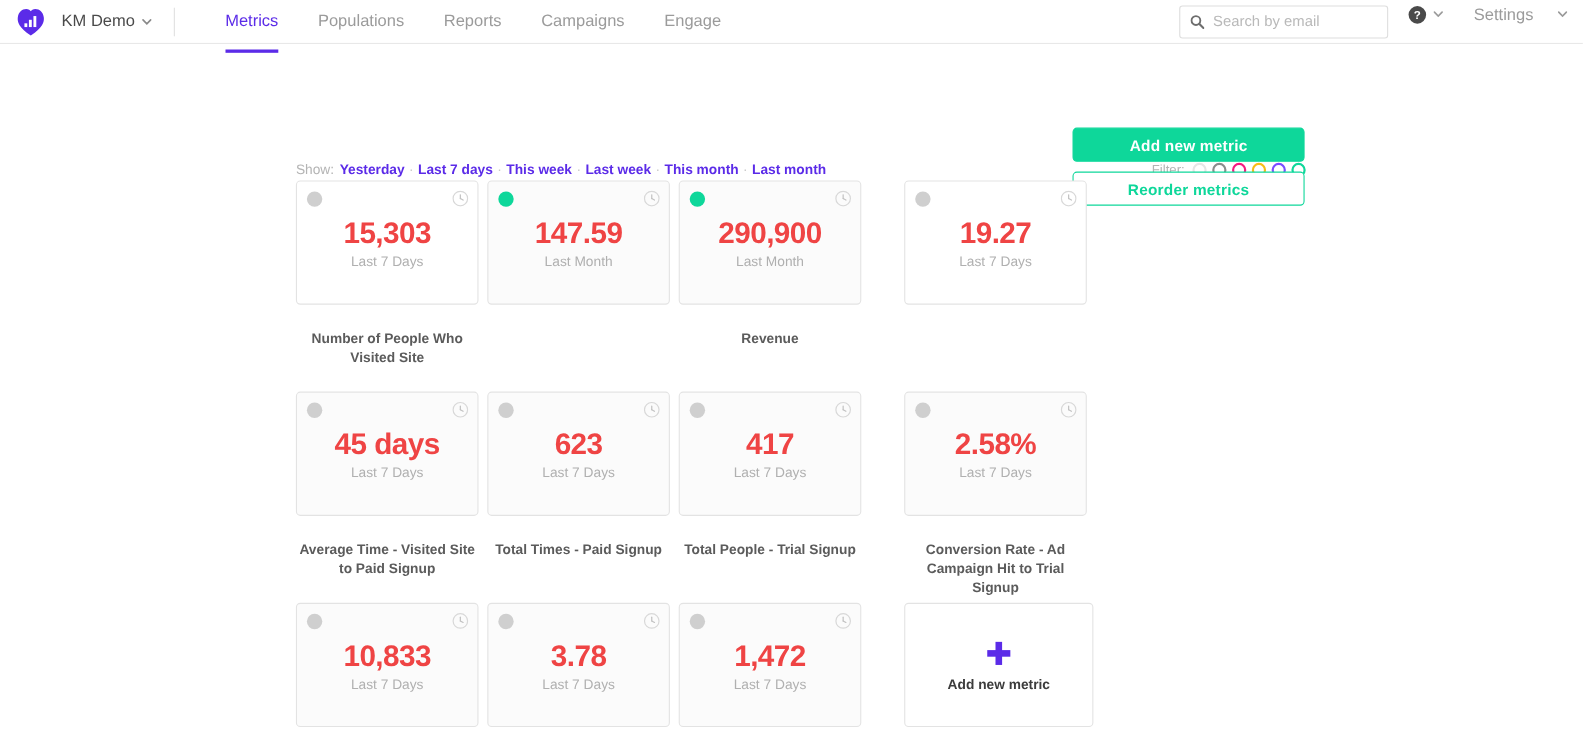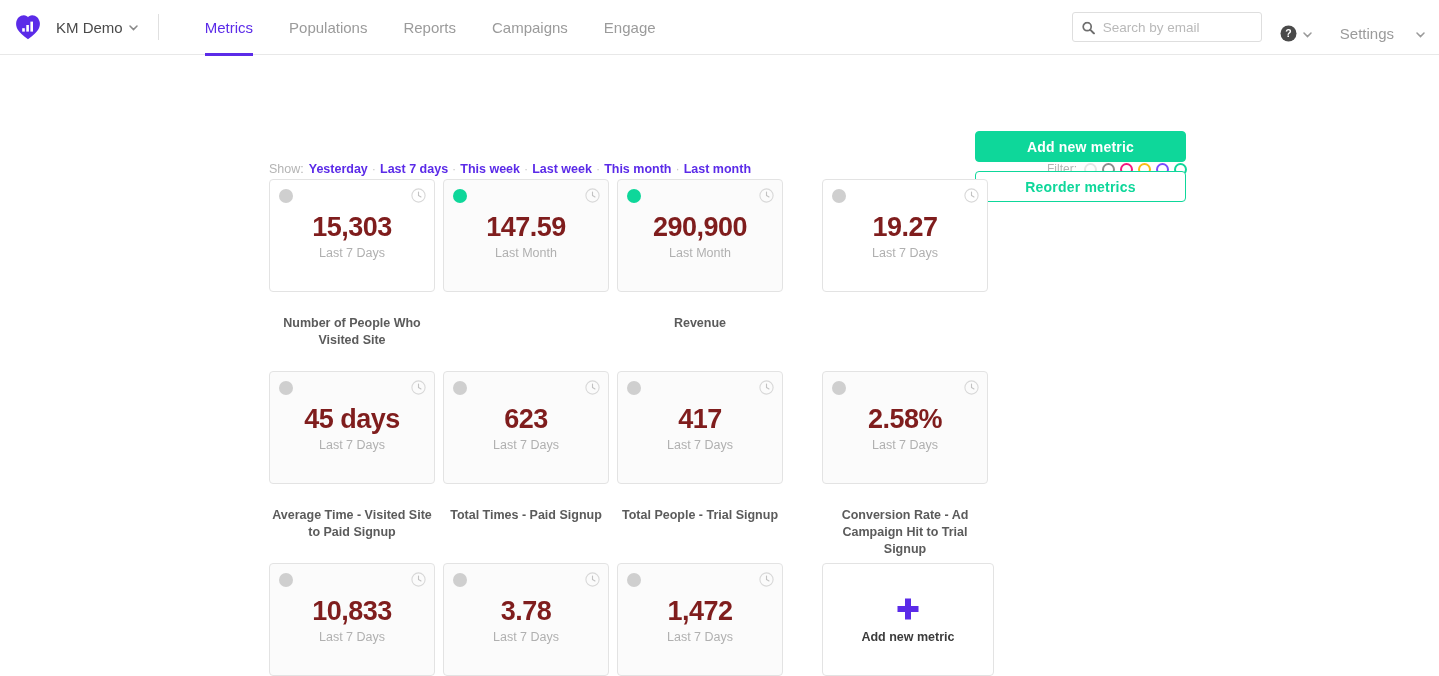--- a/index.html
+++ b/index.html
@@ -6,21 +6,21 @@
   html, body {
     width:1439px; height:676px;
     background:#ffffff;
     font-family:"Liberation Sans", sans-serif;
     overflow:hidden;
   }
 
   
   .header {
     position:relative;
-    height:55px;
+    height:40px;
     display:flex;
     align-items:center;
     background:#ffffff;
     border-bottom:1px solid #e8e8e8;
   }
   .logo-wrap {
     width:56px; display:flex; align-items:center; justify-content:center;
   }
   .logo-svg { display:block; }
 
@@ -49,21 +49,21 @@
   }
   .nav-item.active { color:#5b2be8; }
   .nav-item.active::after {
     content:"";
     position:absolute; left:18px; right:18px; bottom:-1px;
     height:3px; background:#5b2be8;
   }
 
   .header-right {
     margin-left:auto;
-    display:flex; align-items:flex-end;
+    display:flex; align-items:flex-start;
     padding-right:14px;
     gap:0px;
   }
   .search-box {
     position:relative;
     width:190px; height:30px;
     border:1px solid #dedede; border-radius:3px;
     display:flex; align-items:center;
     padding-left:30px;
     margin-right:18px;
@@ -169,21 +169,21 @@
 
   .clock-icon {
     position:absolute; right:8px; top:8px;
     width:15px; height:15px;
   }
 
   .card-value {
     position:absolute; left:0; right:0; top:34px;
     text-align:center;
     font-size:27px; font-weight:bold;
-    color:#7f1d1d;
+    color:#ef4444;
     letter-spacing:-0.5px;
     line-height:1;
   }
   .card-period {
     position:absolute; left:0; right:0; top:66px;
     text-align:center;
     font-size:12.5px; color:#b0b0b0;
   }
 
   .card-title {

